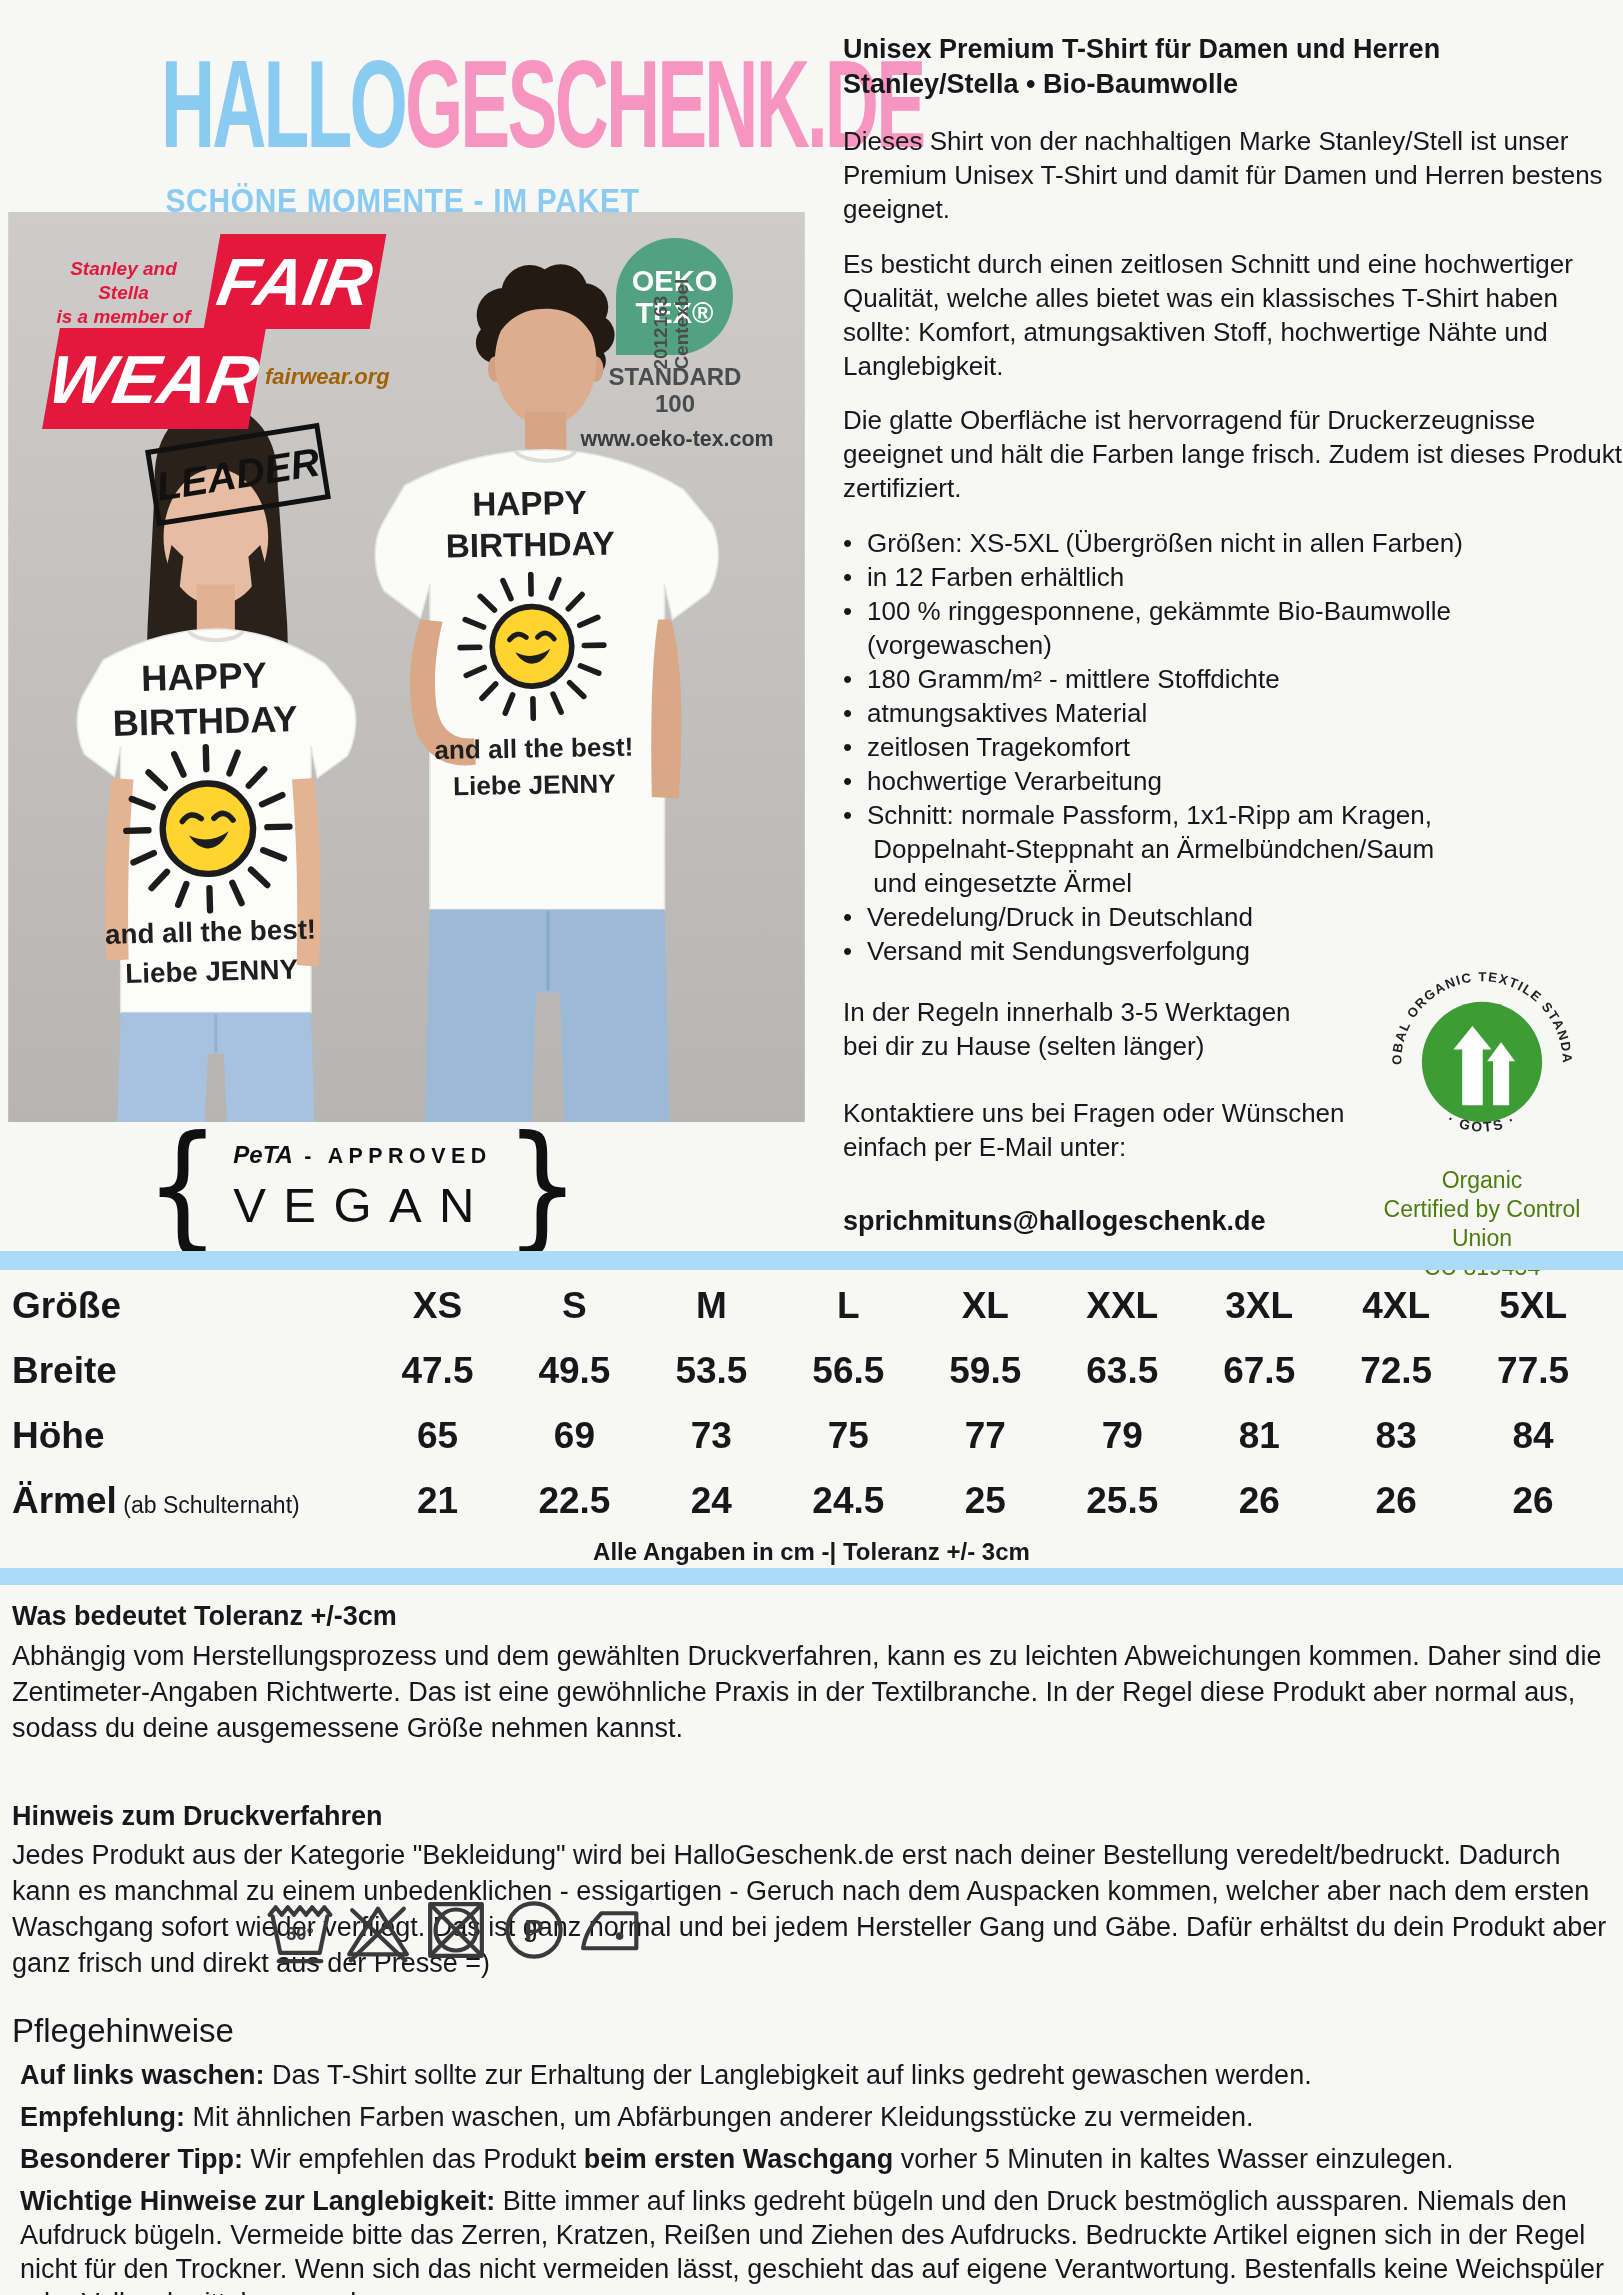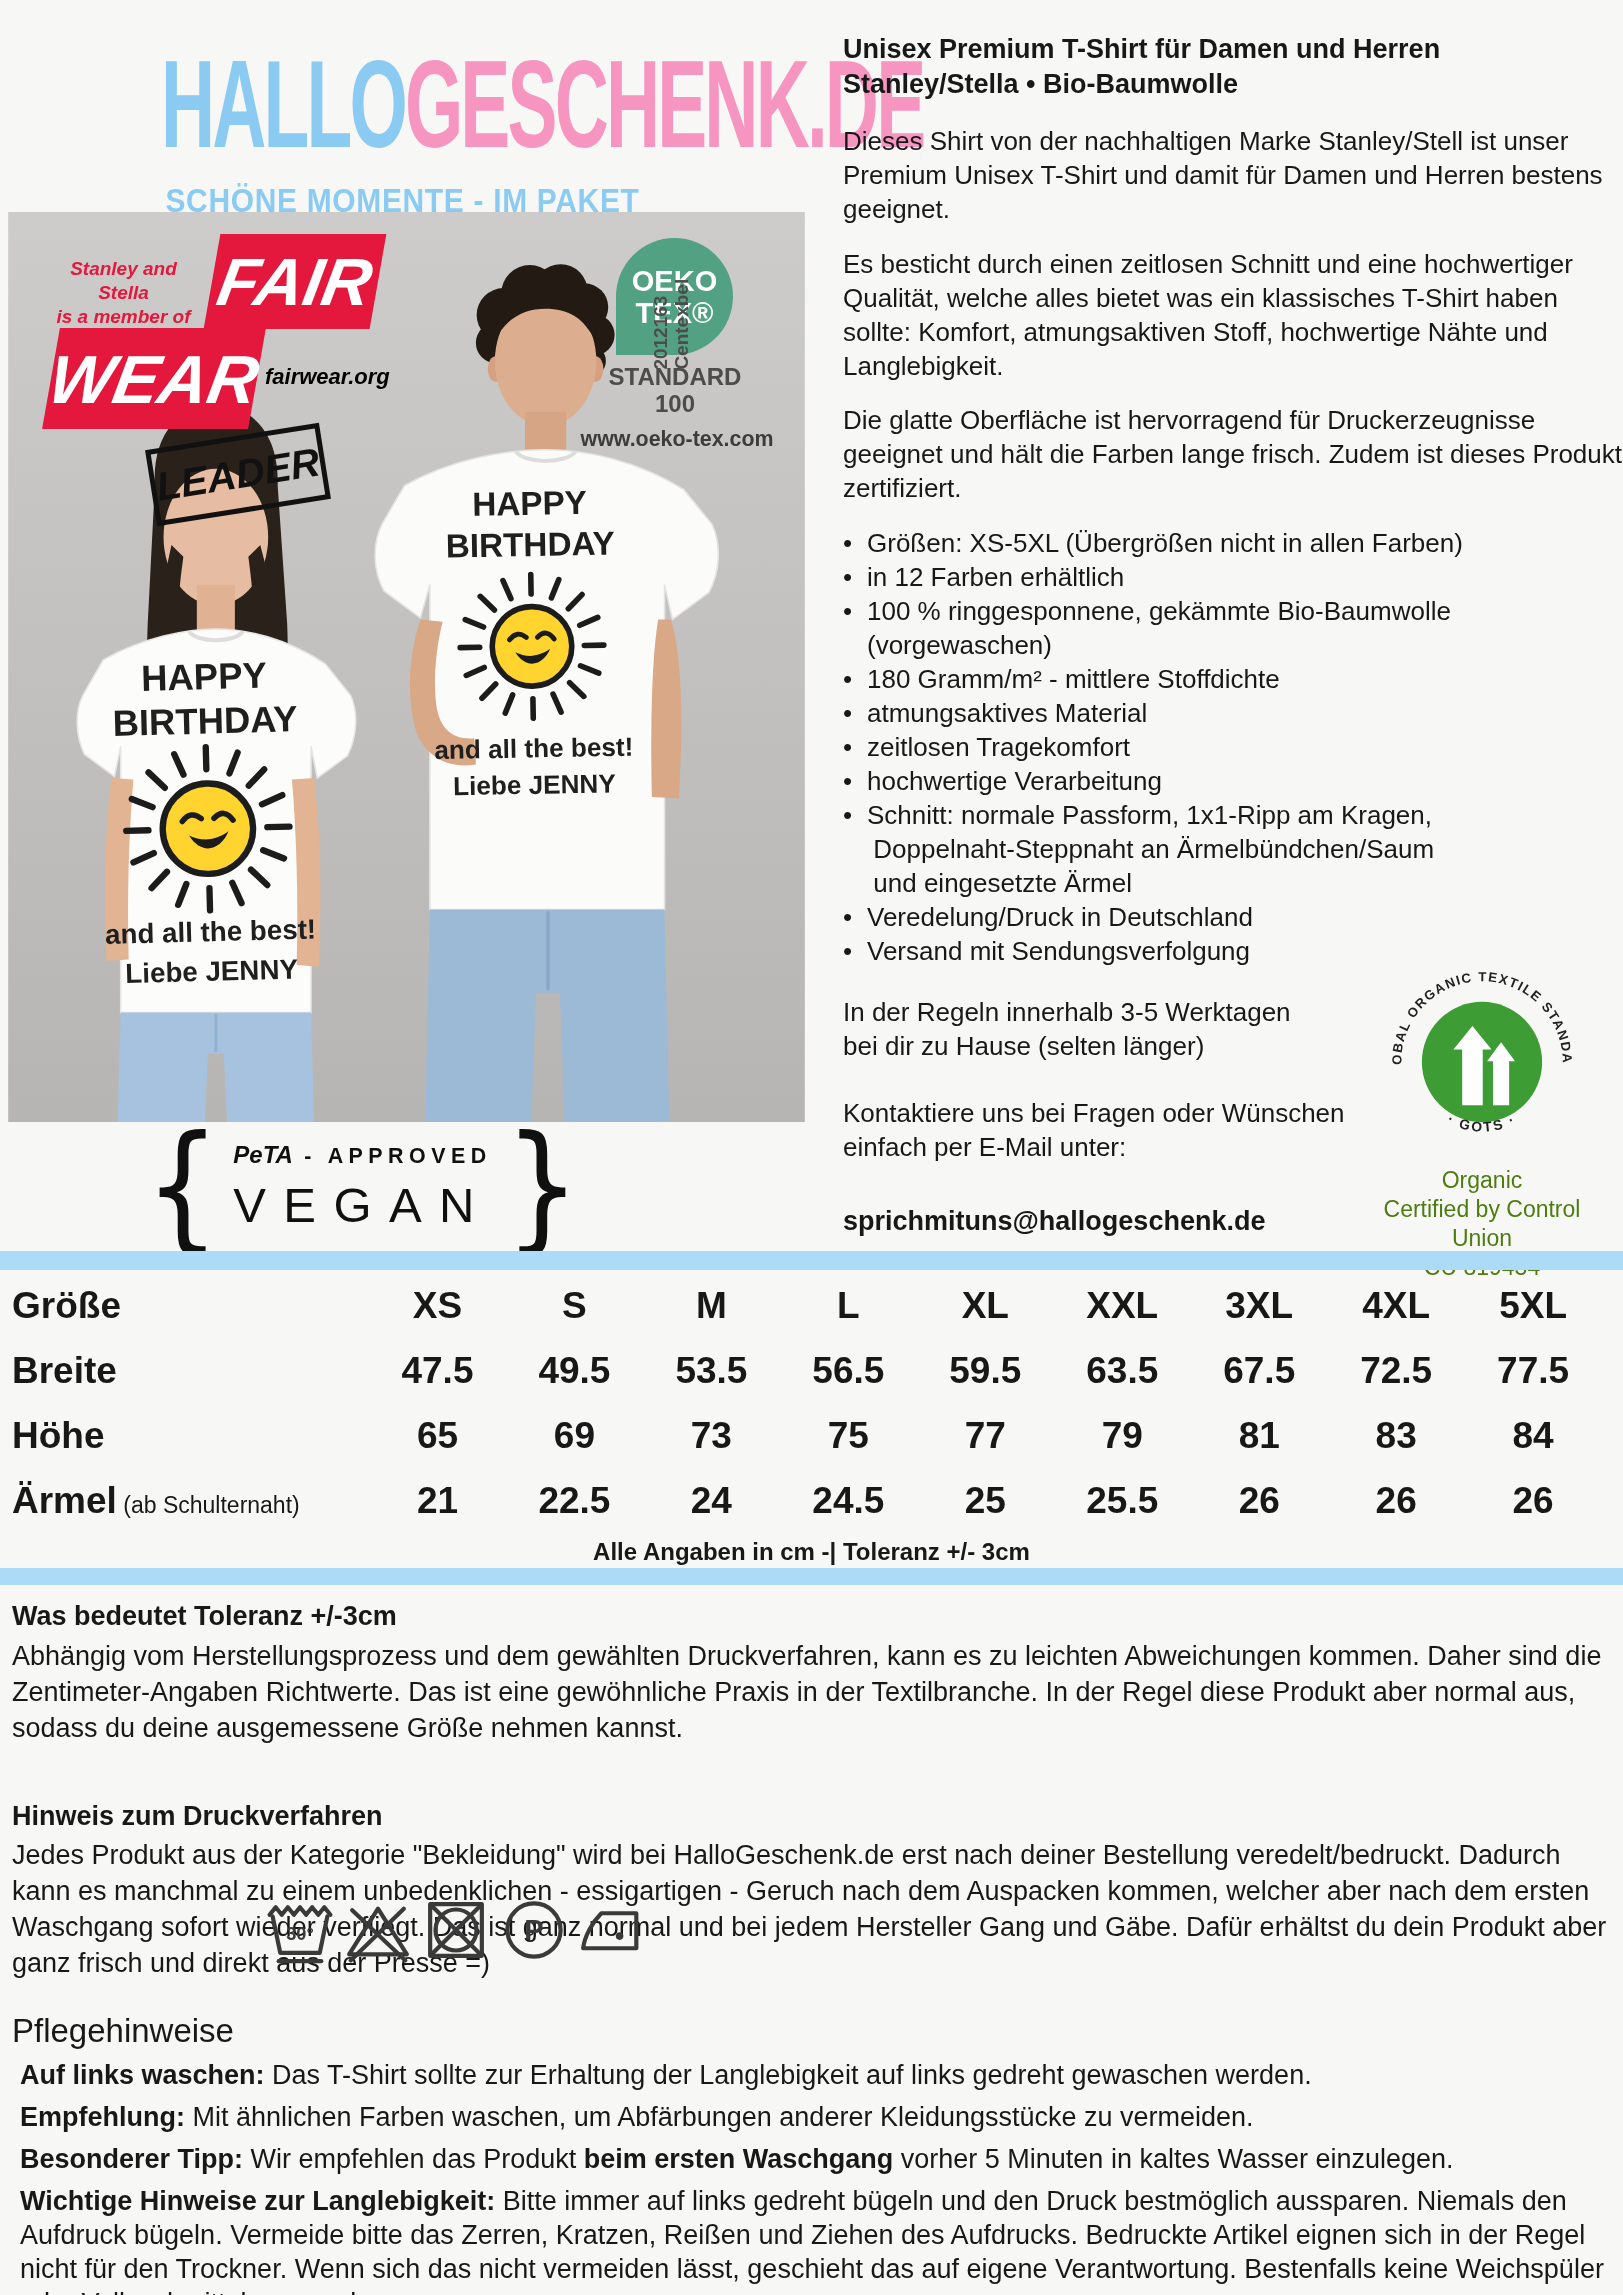--- a/index.html
+++ b/index.html
@@ -24,21 +24,21 @@
   .photo{left:8px;top:212px;width:797px;height:910px}
   .photo svg{display:block}
   
   .fw{left:22px;top:228px;width:373px;height:333px;font-style:italic}
   .fw-member{position:absolute;left:22px;top:28.5px;width:159px;text-align:center;
     color:#E4173D;font-weight:800;font-size:19px;line-height:24px}
   .fw-box{position:absolute;background:#E4173D;color:#fff;font-weight:800;
     display:flex;align-items:center;justify-content:center;transform:skewX(-10deg)}
   .fw-fair{left:190px;top:6.3px;width:166px;height:95px;font-size:67px}
   .fw-wear{left:28.5px;top:100px;width:206px;height:101px;font-size:68px}
-  .fw-site{position:absolute;left:243px;top:136px;color:#000000;font-weight:800;font-size:22px}
+  .fw-site{position:absolute;left:243px;top:136px;color:#a16207;font-weight:800;font-size:22px}
   .fw-leader{position:absolute;left:128px;top:208px;width:166px;height:67px;
     border:5.5px solid #111;color:#111;font-weight:800;font-size:40px;font-style:italic;
     display:flex;align-items:center;justify-content:center;transform:rotate(-9deg);background:transparent}
   
   .oeko{left:594px;top:238px;width:206px;height:238px;text-align:center}
   .oeko-drop{position:absolute;left:22px;top:0;width:117px;height:117px;background:#53A183;
     border-radius:52% 52% 52% 0;display:flex;flex-direction:column;align-items:center;justify-content:center;
     color:#fff;font-weight:800;font-size:29px;line-height:32px}
   .oeko-standard{position:absolute;left:0;top:125px;width:162px;color:#4c4c4c;font-weight:800;font-size:24px;line-height:27px}
   .oeko-vert{position:absolute;left:147px;top:16px;width:32px;height:166px;color:#4c4c4c;font-weight:800;font-size:19px;line-height:20.6px;

